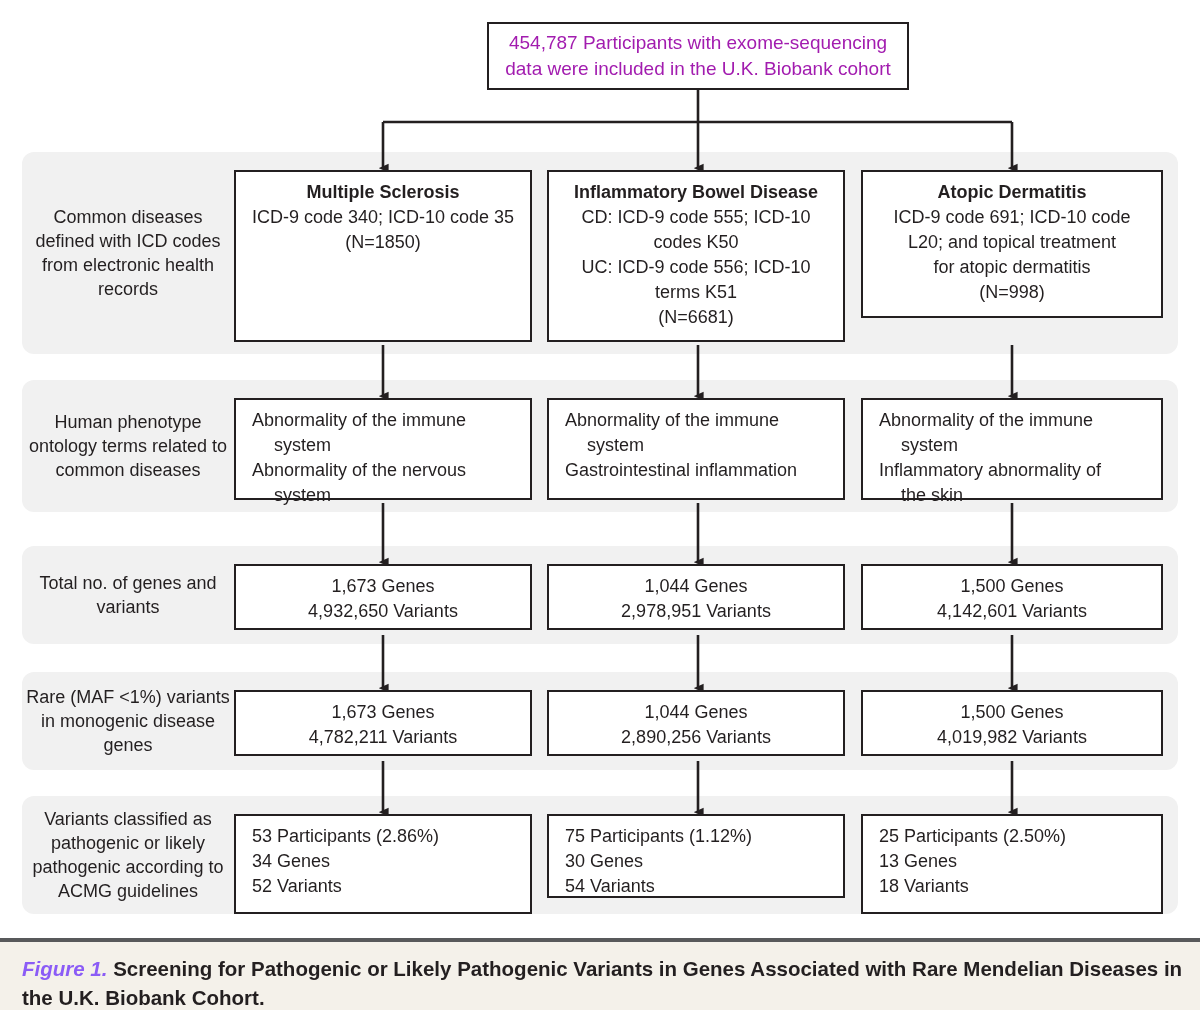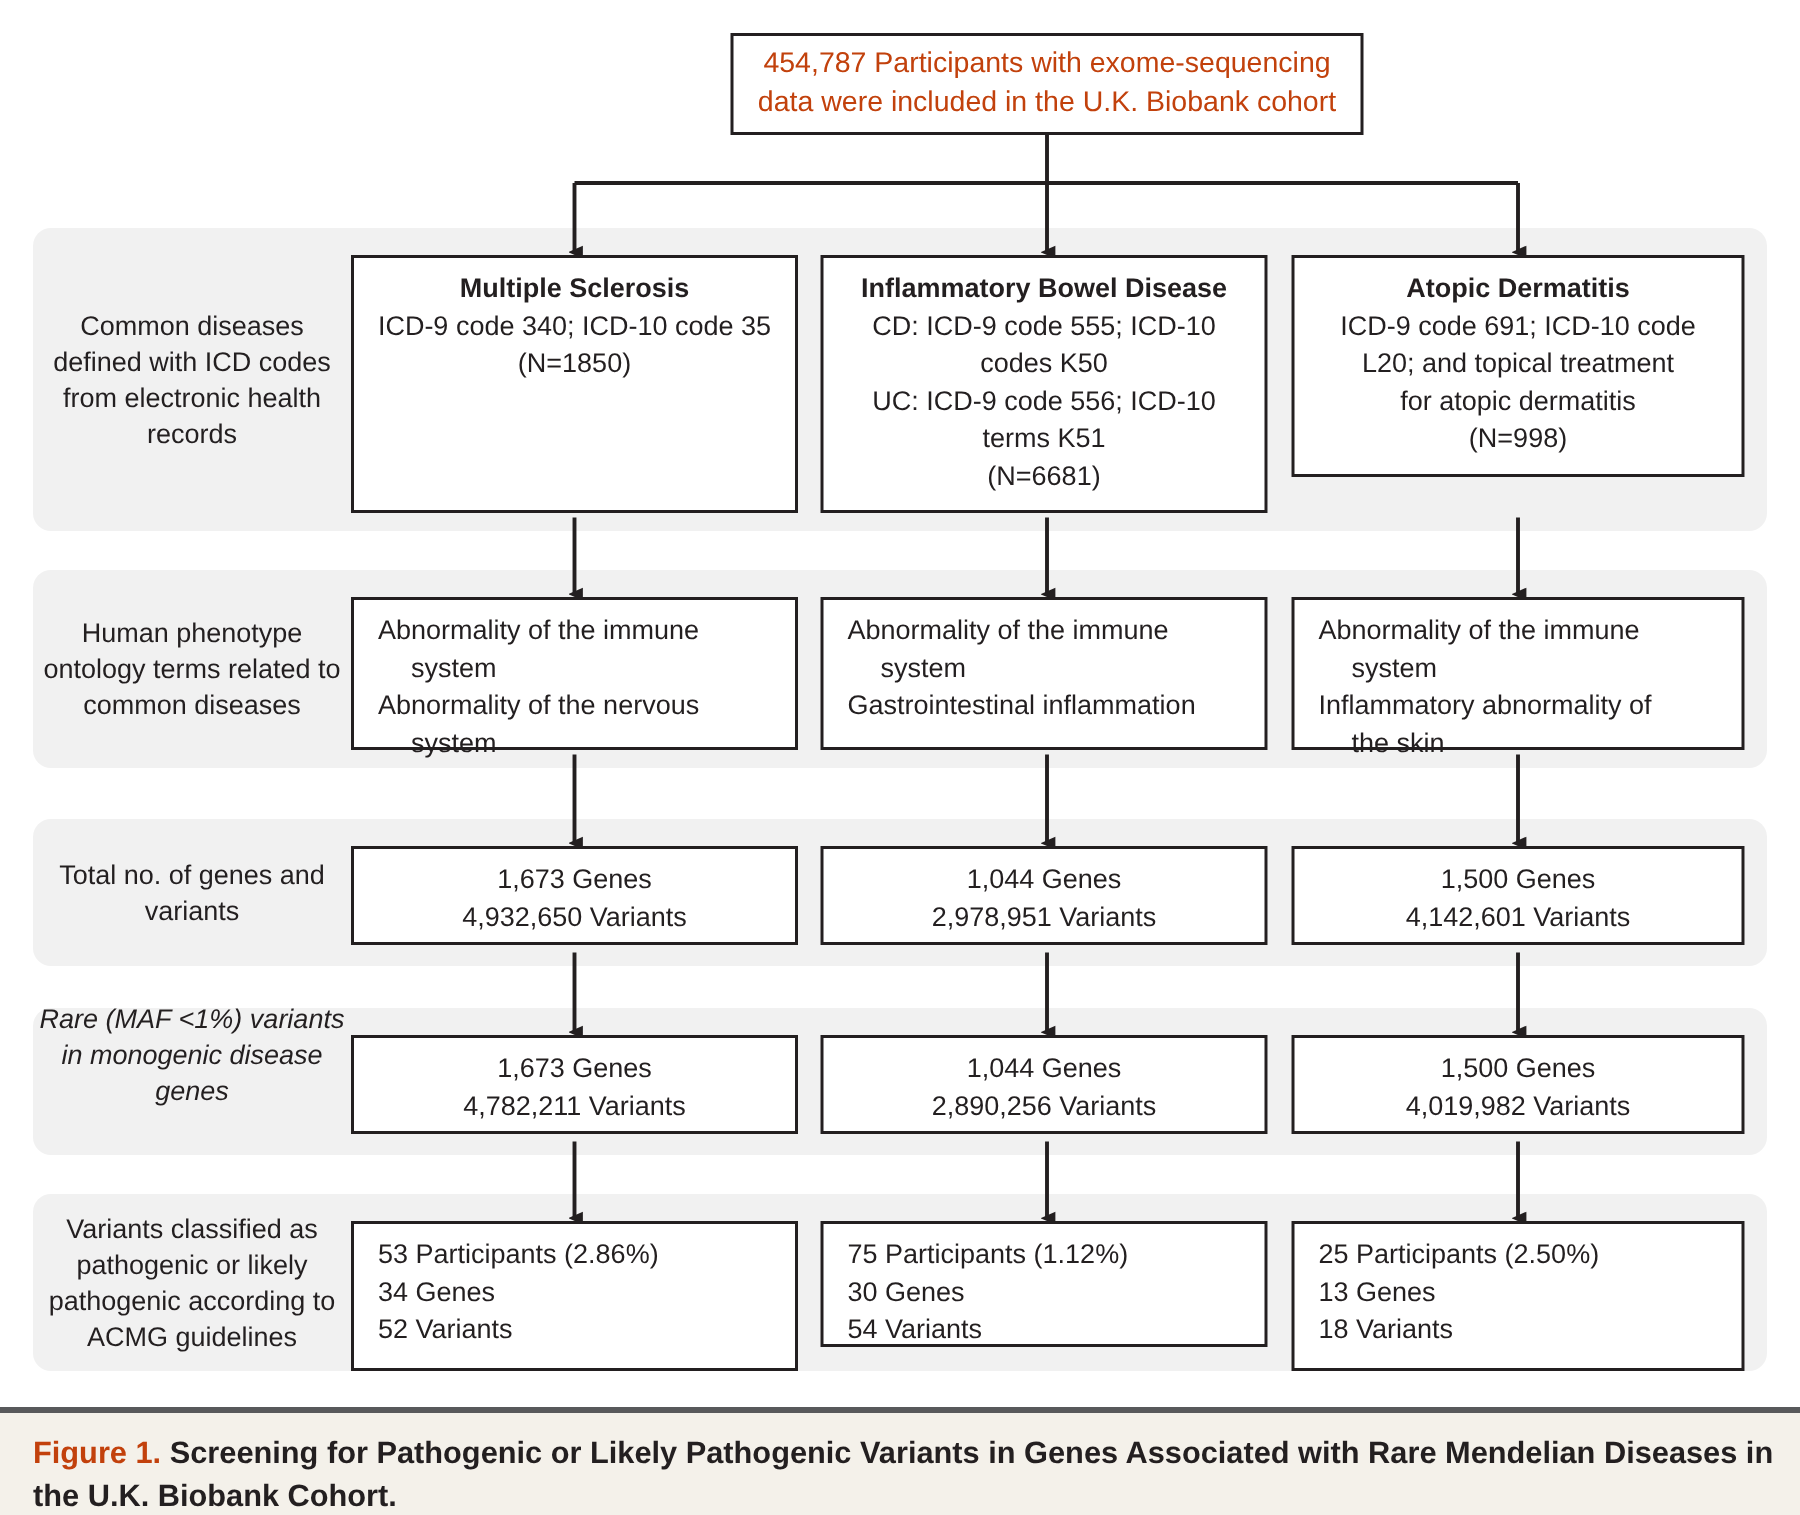--- a/index.html
+++ b/index.html
@@ -32,21 +32,21 @@
     box-sizing: border-box;
     display: flex;
     align-items: center;
     justify-content: center;
     text-align: center;
     padding: 4px 10px;
   }
   .top-box .txt {
     font-size: 19px;
     line-height: 26px;
-    color: #c2410c;
+    color: #a21caf;
   }
 
   
   #connectors {
     position: absolute;
     left: 0;
     top: 0;
     width: 1200px;
     height: 1010px;
     pointer-events: none;
@@ -121,21 +121,22 @@
     position: absolute;
     left: 22px;
     top: 954px;
     width: 1166px;
     font-size: 20.5px;
     line-height: 29px;
     font-weight: bold;
     color: #231f20;
   }
   .caption-text .figlabel {
-    color: #c2410c;
+    color: #8b5cf6;
+    font-style: italic;
   }
 </style>
 </head>
 <body>
 
 <div id="page">
 
   <div class="band" style="top:152px;height:202px;"></div>
   <div class="band" style="top:380px;height:132px;"></div>
   <div class="band" style="top:546px;height:98px;"></div>
@@ -235,21 +236,21 @@
   </div>
   <div class="fbox center col2" style="top:564px;height:66px;">
     <span class="ln">1,044 Genes</span>
     <span class="ln">2,978,951 Variants</span>
   </div>
   <div class="fbox center col3" style="top:564px;height:66px;">
     <span class="ln">1,500 Genes</span>
     <span class="ln">4,142,601 Variants</span>
   </div>
 
-  <div class="row-label" style="top:667px;font-style:italic;">Rare (MAF &lt;1%) variants in monogenic disease genes</div>
+  <div class="row-label" style="top:685px;">Rare (MAF &lt;1%) variants in monogenic disease genes</div>
 
   <div class="fbox center col1" style="top:690px;height:66px;">
     <span class="ln">1,673 Genes</span>
     <span class="ln">4,782,211 Variants</span>
   </div>
   <div class="fbox center col2" style="top:690px;height:66px;">
     <span class="ln">1,044 Genes</span>
     <span class="ln">2,890,256 Variants</span>
   </div>
   <div class="fbox center col3" style="top:690px;height:66px;">

